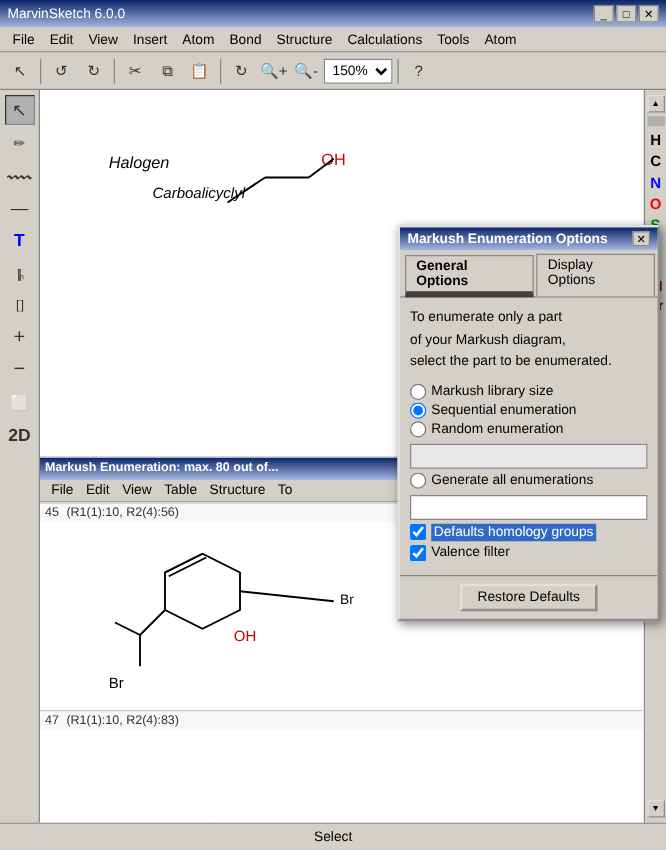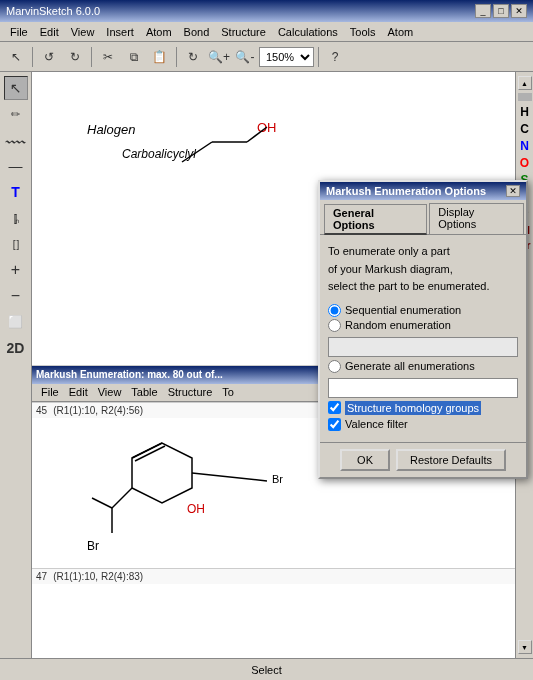--- a/index.html
+++ b/index.html
@@ -214,21 +214,21 @@
       padding: 2px 8px;
       font-size: 11px;
       cursor: pointer;
       border: 1px solid #888;
       border-bottom: none;
       margin-right: 2px;
       background: #d4d0c8;
     }
     .dialog-tab.active {
       background: #d4d0c8;
-      border-bottom: 2px solid #404040;
+      border-bottom: 5px solid #404040;
       position: relative;
       top: 1px;
       font-weight: bold;
     }
 
     
     .dialog-content {
       padding: 8px;
     }
     .dialog-text {
@@ -502,20 +502,24 @@
       
       <div class="dialog-text">
         <div>To enumerate only a part</div>
         <div>of your Markush diagram,</div>
         <div>select the part to be enumerated.</div>
       </div>
 
       
 
       
+      <div class="radio-group">
+        <input type="radio" class="radio-input" name="calc-type" style="">
+        <label>Markush library size</label>
+      </div>
       
       <div class="radio-group">
         <input type="radio" class="radio-input" name="calc-type" checked="" style="">
         <label>Sequential enumeration</label>
       </div>
       
       <div class="radio-group">
         <input type="radio" class="radio-input" name="calc-type" style="">
         <label>Random enumeration</label>
       </div>
@@ -529,28 +533,27 @@
         <label>Generate all enumerations</label>
       </div>
       
 
       
       <input type="text" class="text-input-field active-field" style="">
 
       
       <div class="checkbox-row">
         <input type="checkbox" class="checkbox-input" checked="" style="">
-        <span class="checkbox-label checkbox-blue-bg">Structure homology groups</span>
+        <span class="checkbox-label checkbox-blue-bg">Defaults homology groups</span>
       </div>
 
       
       <div class="checkbox-row">
         <input type="checkbox" class="checkbox-input" checked="" style="">
         <span class="checkbox-label">Valence filter</span>
       </div>
     </div>
 
     <div class="dialog-buttons">
-      <button class="dialog-btn">OK</button>
       <button class="dialog-btn">Restore Defaults</button>
     </div>
   </div>
 </div>
 
 </body></html>

